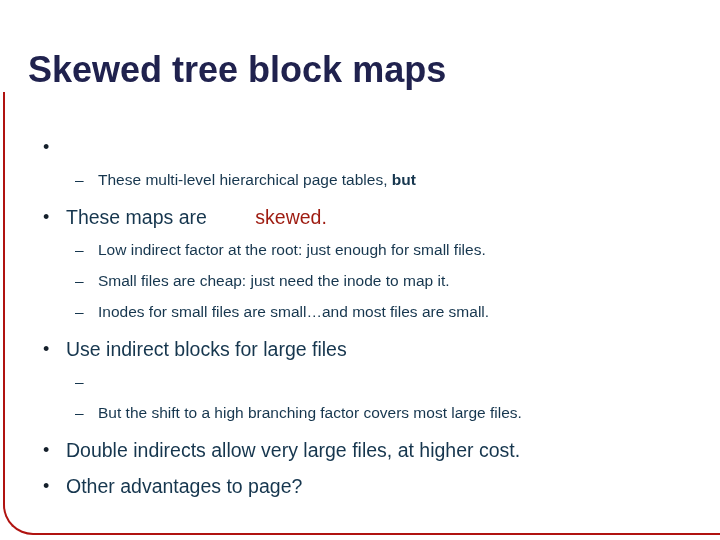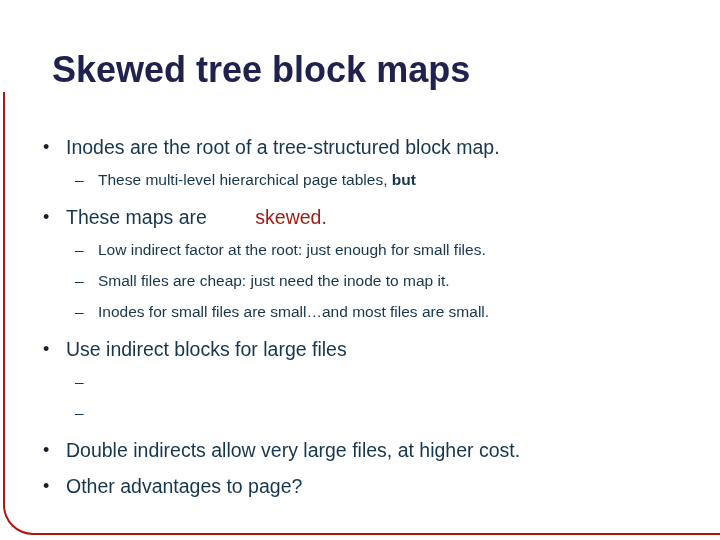--- a/index.html
+++ b/index.html
@@ -17,21 +17,21 @@
     right: -34px;
     top: 92px;
     bottom: 5px;
     border-left: 2px solid #b01310;
     border-bottom: 2px solid #b01310;
     border-bottom-left-radius: 30px;
     pointer-events: none;
   }
   .title {
     position: absolute;
-    left: 52px;
+    left: 28px;
     top: 51px;
     margin: 0;
     font-size: 36px;
     line-height: 38px;
     font-weight: bold;
     letter-spacing: 0px;
     color: #20224e;
     white-space: nowrap;
   }
   .content {
@@ -55,21 +55,20 @@
 </style>
 </head>
 <body>
 
 <div class="slide">
   <div class="border-accent"></div>
   <h1 class="title">Skewed tree block maps</h1>
   <div class="content" id="bullet-list">
       <div class="row l1">
         <span class="marker">•</span>
-        <span class="text"><span>Inodes are the root of a tree-structured block map.</span></span>
       </div>
       <div class="row l2">
         <span class="marker">–</span>
         <span class="text"><span>These multi-level hierarchical page tables, </span><span class="seg-bold">but</span></span>
       </div>
       <div class="row l1">
         <span class="marker">•</span>
         <span class="text"><span>These maps are </span><span style="color: rgb(158, 27, 16); margin-left: 43px;">skewed.</span></span>
       </div>
       <div class="row l2">
@@ -86,20 +85,21 @@
       </div>
       <div class="row l1">
         <span class="marker">•</span>
         <span class="text"><span>Use indirect blocks for large files</span></span>
       </div>
       <div class="row l2">
         <span class="marker">–</span>
       </div>
       <div class="row l2">
         <span class="marker">–</span>
+        <span class="text"><span>But the shift to a high branching factor covers most large files.</span></span>
       </div>
       <div class="row l1">
         <span class="marker">•</span>
         <span class="text"><span>Double indirects allow very large files, at higher cost.</span></span>
       </div>
       <div class="row l1">
         <span class="marker">•</span>
         <span class="text"><span>Other advantages to page?</span></span>
       </div>
     </div>

